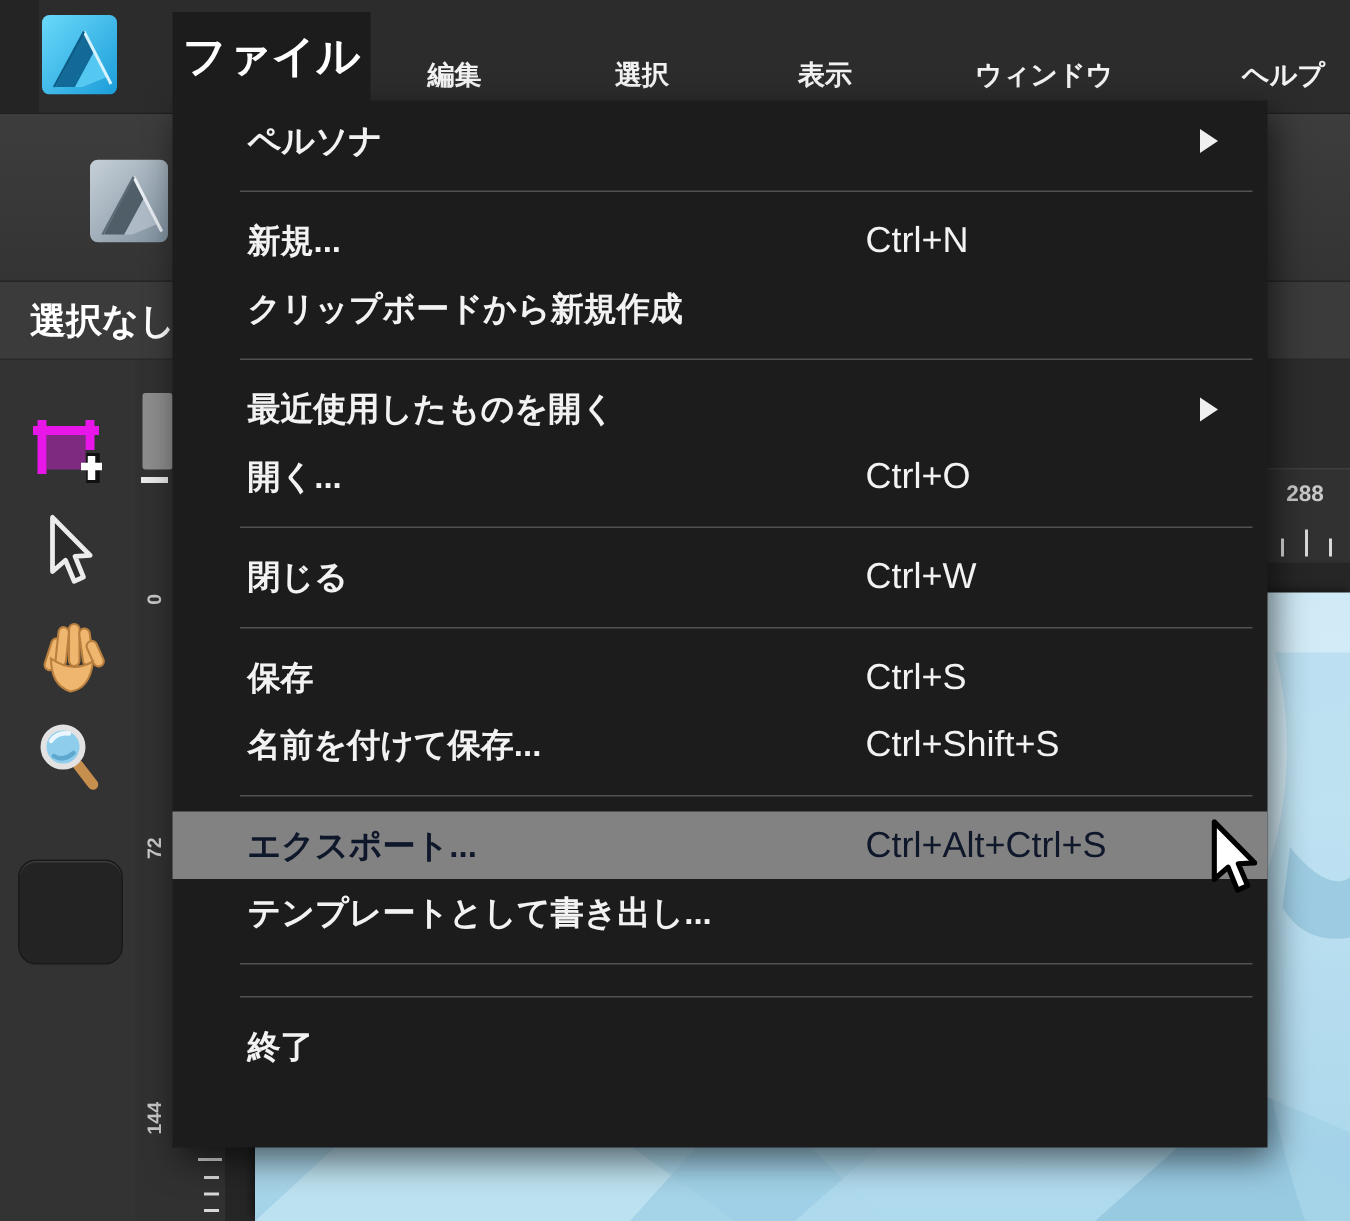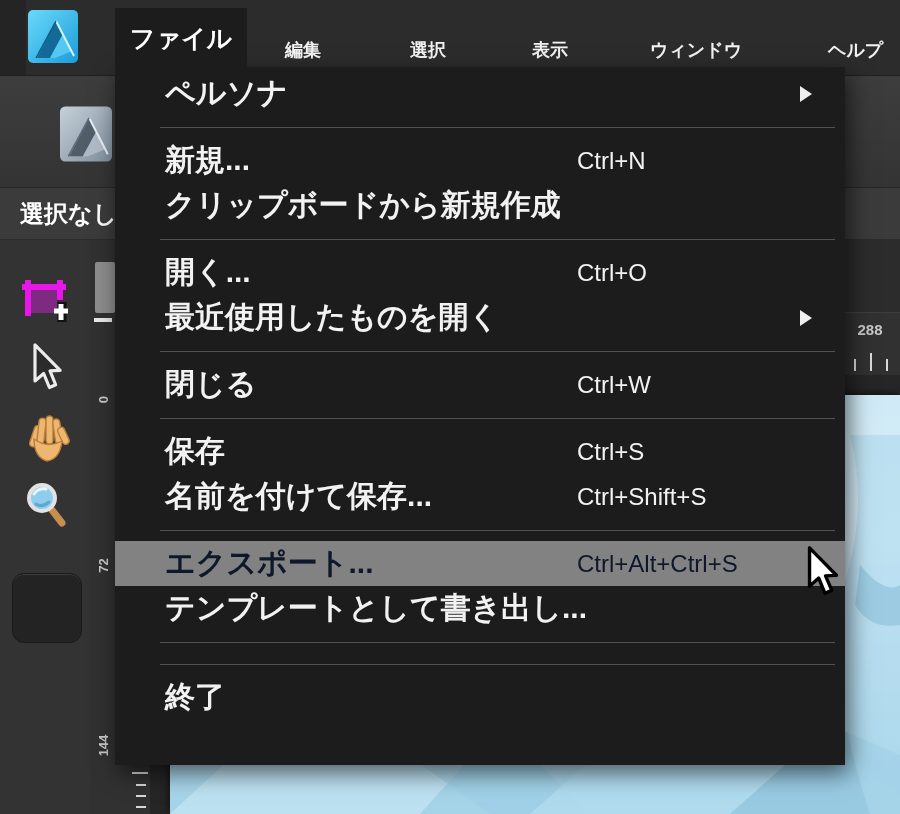--- a/index.html
+++ b/index.html
@@ -13,21 +13,21 @@
   .abs{position:absolute;}
   #stage{position:relative;width:900px;height:814px;overflow:hidden;}
 
   
   #menubar{left:0;top:0;width:900px;height:75px;background:#2c2c2c;z-index:10;}
   #menubar-edge{left:0;top:0;width:26px;height:75px;background:#242424;}
   #app-icon{left:28px;top:10px;width:50px;height:53px;}
   .mb-item{top:12px;height:75px;display:flex;align-items:center;justify-content:center;
     color:var(--text);font-size:18px;font-weight:bold;white-space:nowrap;z-index:12;text-align:right;}
   #file-tab{left:115px;top:8px;width:132px;height:60px;background:var(--menu-bg);z-index:46;
-    display:flex;align-items:center;justify-content:center;color:#fff;font-size:25px;font-weight:bold;}
+    display:flex;align-items:center;justify-content:center;color:#fff;font-size:29px;font-weight:bold;}
 
   
   #toolbar-row{left:0;top:75px;width:900px;height:113px;
     background:linear-gradient(180deg,#3d3d3d 0%,#343434 100%);
     border-top:1px solid #1f1f1f;border-bottom:1px solid #262626;z-index:5;}
   #toolbar-app-icon{left:60px;top:103px;width:52px;height:62px;z-index:6;}
 
   
   #context-bar{left:0;top:188px;width:900px;height:52px;background:#3b3b3b;
     border-bottom:1px solid #2a2a2a;z-index:5;}
@@ -56,21 +56,21 @@
   #canvas-doc{left:170px;top:395px;width:730px;height:419px;z-index:4;
     background:linear-gradient(180deg,#cfeaf6 0%,#d8eff9 35%,#bce0f0 70%,#a3d2e8 100%);
     box-shadow:-2px -2px 6px rgba(0,0,0,.5);}
   #canvas-art{width:100%;height:100%;display:block;}
 
   
   #menu-panel{left:115px;top:67px;width:730px;height:698px;background:var(--menu-bg);
     z-index:45;box-shadow:4px 8px 22px rgba(0,0,0,.6);padding-top:4px;}
   .menu-item{position:relative;height:45px;display:flex;align-items:center;
     padding-left:50px;color:var(--text);}
-  .menu-item .mi-label{font-size:30px;font-weight:bold;white-space:nowrap;}
+  .menu-item .mi-label{font-size:22px;font-weight:bold;white-space:nowrap;}
   .menu-item .mi-shortcut{position:absolute;left:462px;font-size:24px;font-weight:normal;white-space:nowrap;}
   .menu-item.highlighted{background:var(--hl);color:#0f172a;text-align:right;}
   .mi-arrow{position:absolute;right:33px;top:50%;margin-top:-8px;width:0;height:0;
     border-left:12px solid #efefef;border-top:8px solid transparent;border-bottom:8px solid transparent;}
   .menu-sep{height:22px;display:flex;align-items:center;}
   .menu-sep .line{height:1px;background:#515151;flex:1;margin-left:45px;margin-right:10px;}
 
   
   #cursor{left:806px;top:545px;z-index:100;}
 </style>
@@ -204,26 +204,26 @@
         <span class="mi-label">新規...</span>
         <span class="mi-shortcut">Ctrl+N</span>
       </div>
       <div class="menu-item">
         <span class="mi-label">クリップボードから新規作成</span>
       </div>
       <div class="menu-sep">
         <div class="line"></div>
       </div>
       <div class="menu-item">
+        <span class="mi-label">最近使用したものを開く</span>
+        <span class="mi-arrow"></span>
+      </div>
+      <div class="menu-item">
         <span class="mi-label">開く...</span>
         <span class="mi-shortcut">Ctrl+O</span>
-      </div>
-      <div class="menu-item">
-        <span class="mi-label">最近使用したものを開く</span>
-        <span class="mi-arrow"></span>
       </div>
       <div class="menu-sep">
         <div class="line"></div>
       </div>
       <div class="menu-item">
         <span class="mi-label">閉じる</span>
         <span class="mi-shortcut">Ctrl+W</span>
       </div>
       <div class="menu-sep">
         <div class="line"></div>

